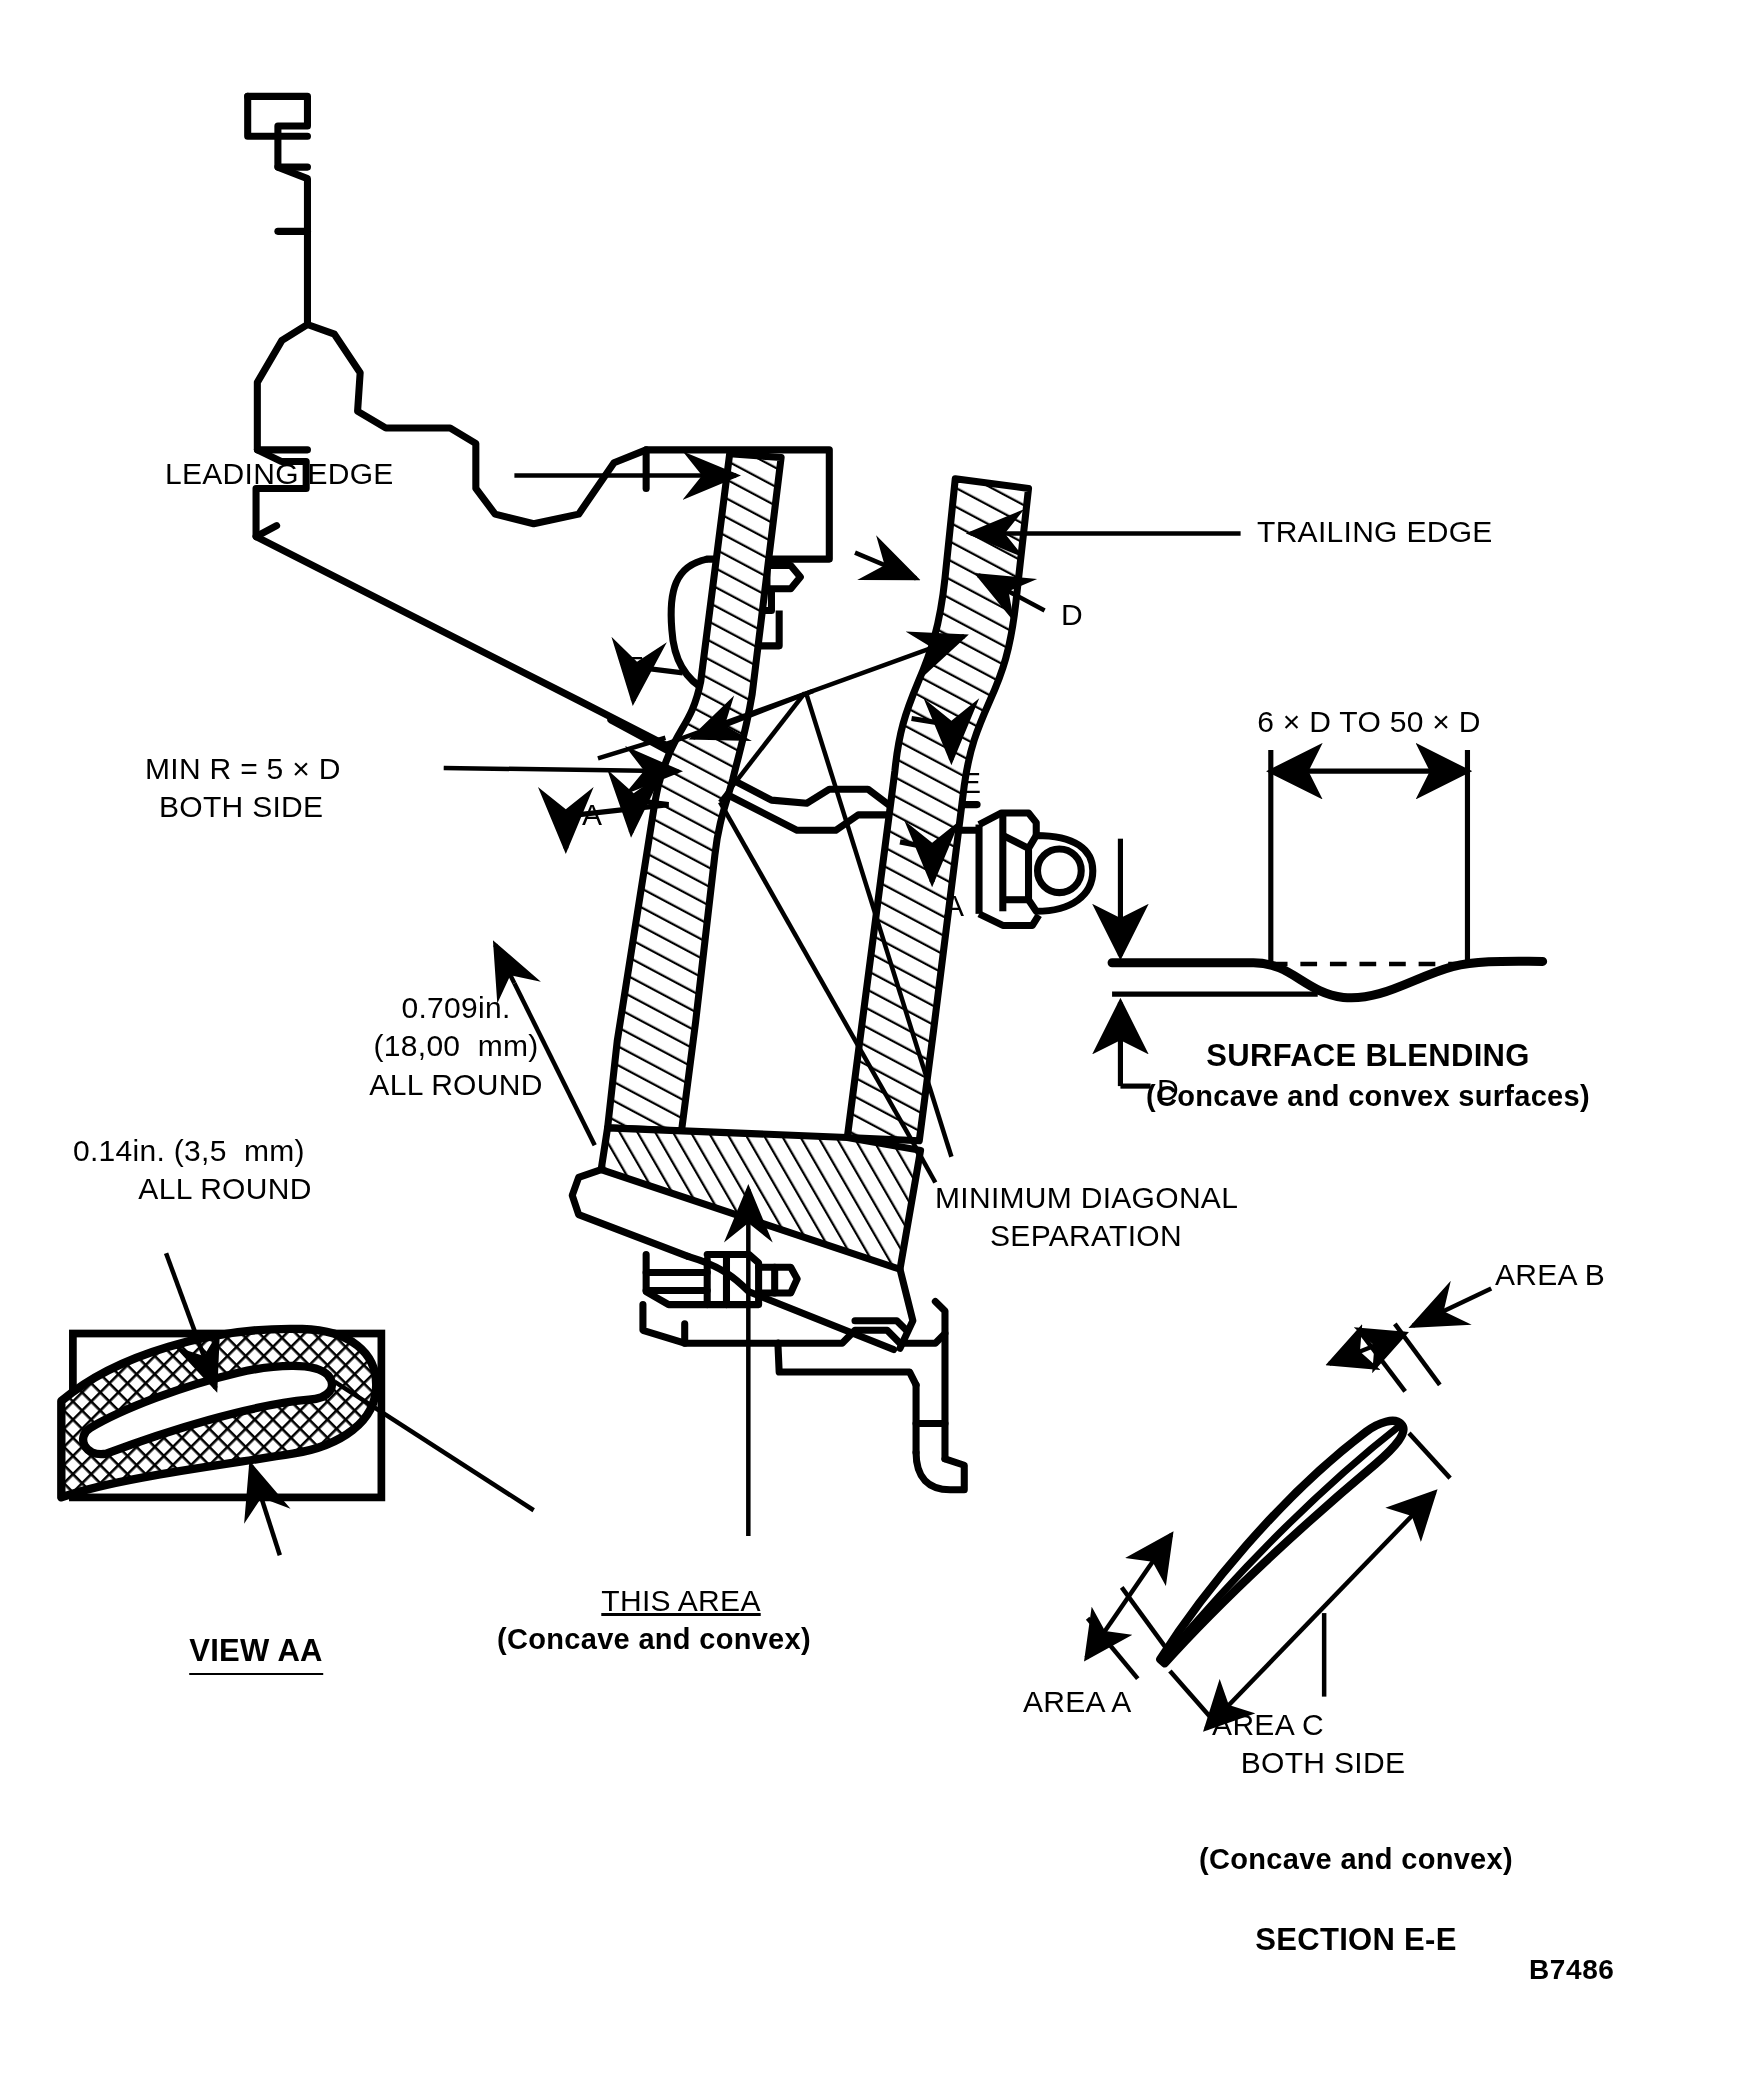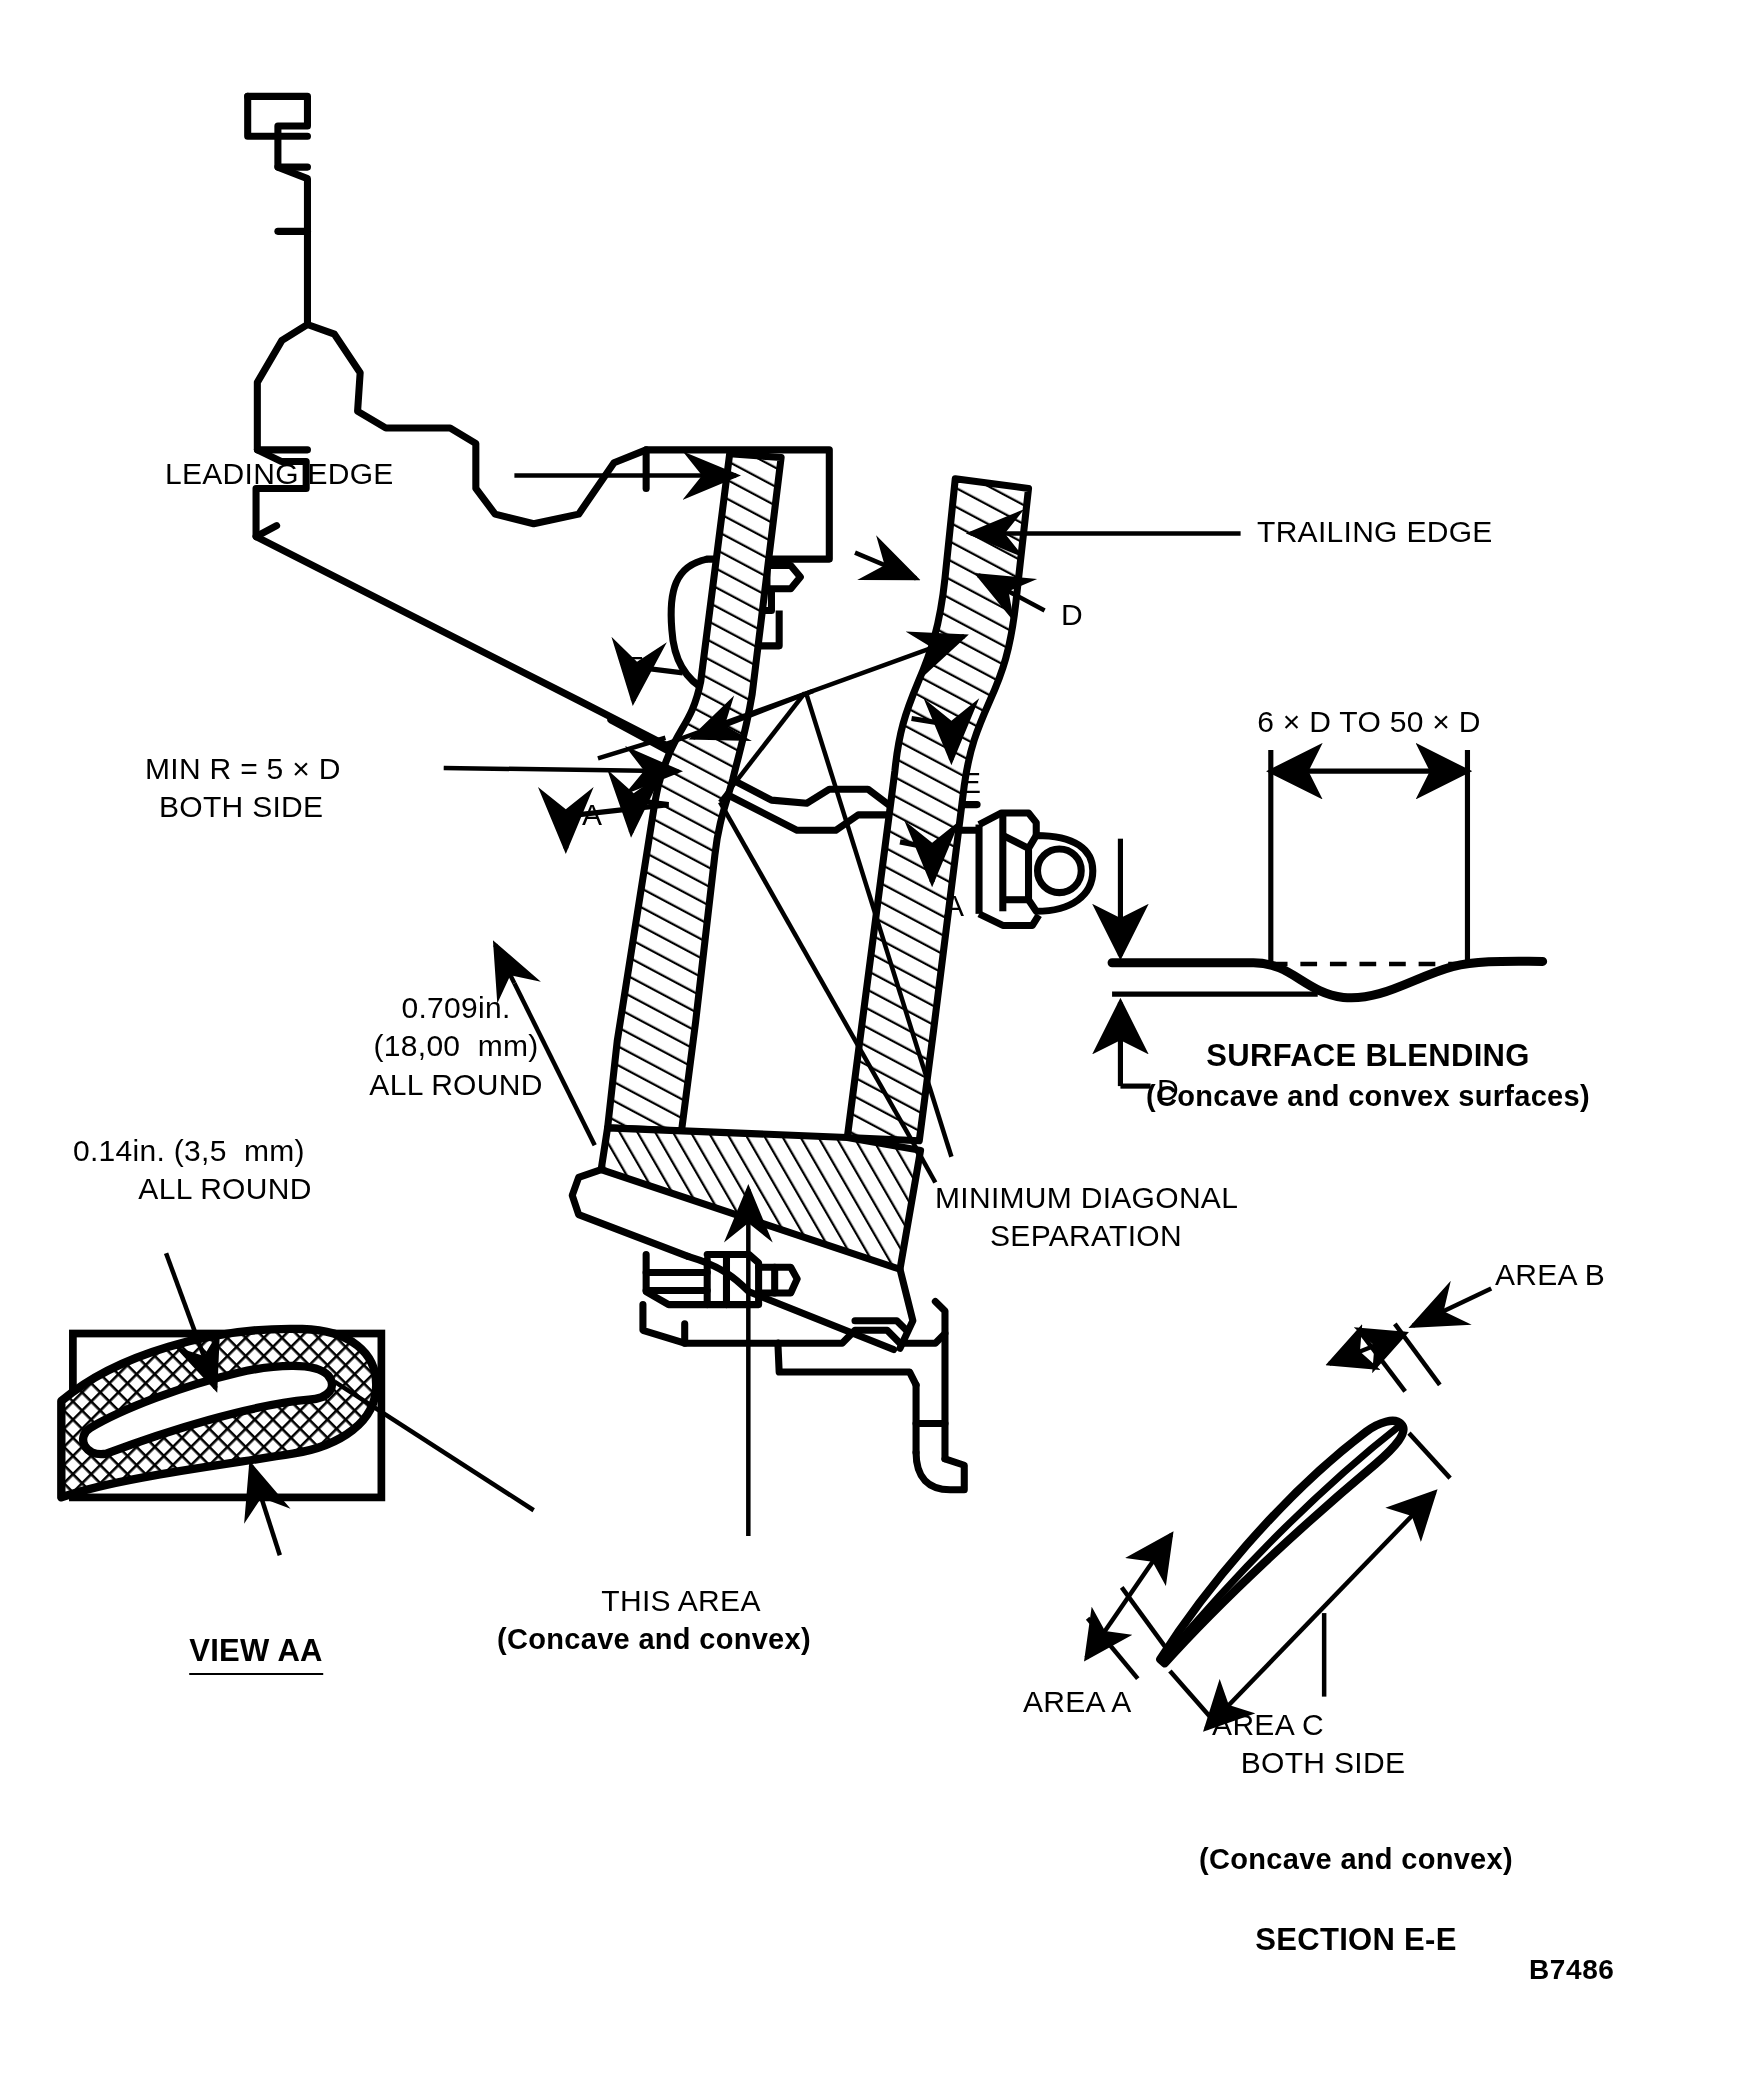--- a/index.html
+++ b/index.html
@@ -431,21 +431,21 @@
   <div class="lbl caps ctr" style="left:456px; top:990px;">0.709in.</div>
   <div class="lbl caps ctr" style="left:456px; top:1028px;">(18,00  mm)</div>
   <div class="lbl caps ctr" style="left:456px; top:1067px;">ALL ROUND</div>
 
   <div class="lbl caps" style="left:73px; top:1133px;">0.14in. (3,5  mm)</div>
   <div class="lbl caps ctr" style="left:225px; top:1171px;">ALL ROUND</div>
 
   <div class="lbl caps" style="left:935px; top:1180px;">MINIMUM DIAGONAL</div>
   <div class="lbl caps ctr" style="left:1086px; top:1218px;">SEPARATION</div>
 
-  <div class="lbl caps ctr" style="left:681px; top:1583px;">THIS AREA</div>
+  <div class="lbl caps ctr" style="left:681px; top:1583px;text-decoration:underline;">THIS AREA</div>
   <div class="lbl mixed ctr" style="left:654px; top:1622px;">(Concave and convex)</div>
 
   <div class="lbl caps-big ctr underline-txt" style="left:256px; top:1633px;">VIEW AA</div>
 
   <div class="lbl caps ctr" style="left:1369px; top:704px;">6 × D TO 50 × D</div>
   <div class="lbl caps" style="left:1157px; top:1072px;">D</div>
   <div class="lbl caps-big ctr" style="left:1368px; top:1038px;">SURFACE BLENDING</div>
   <div class="lbl mixed ctr" style="left:1368px; top:1079px;text-align:right;">(Concave and convex surfaces)</div>
 
   <div class="lbl caps" style="left:1495px; top:1257px;">AREA B</div>

